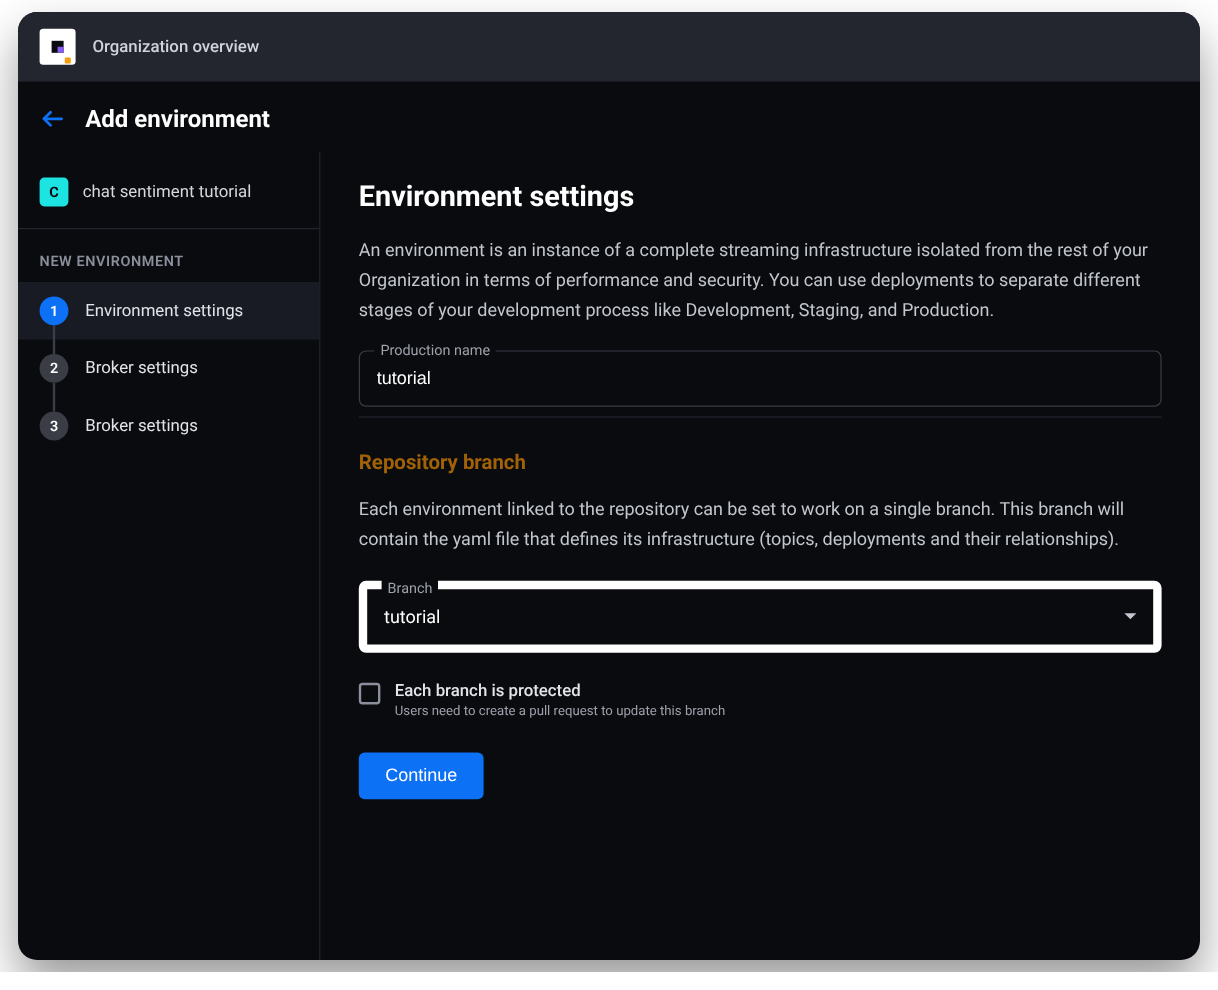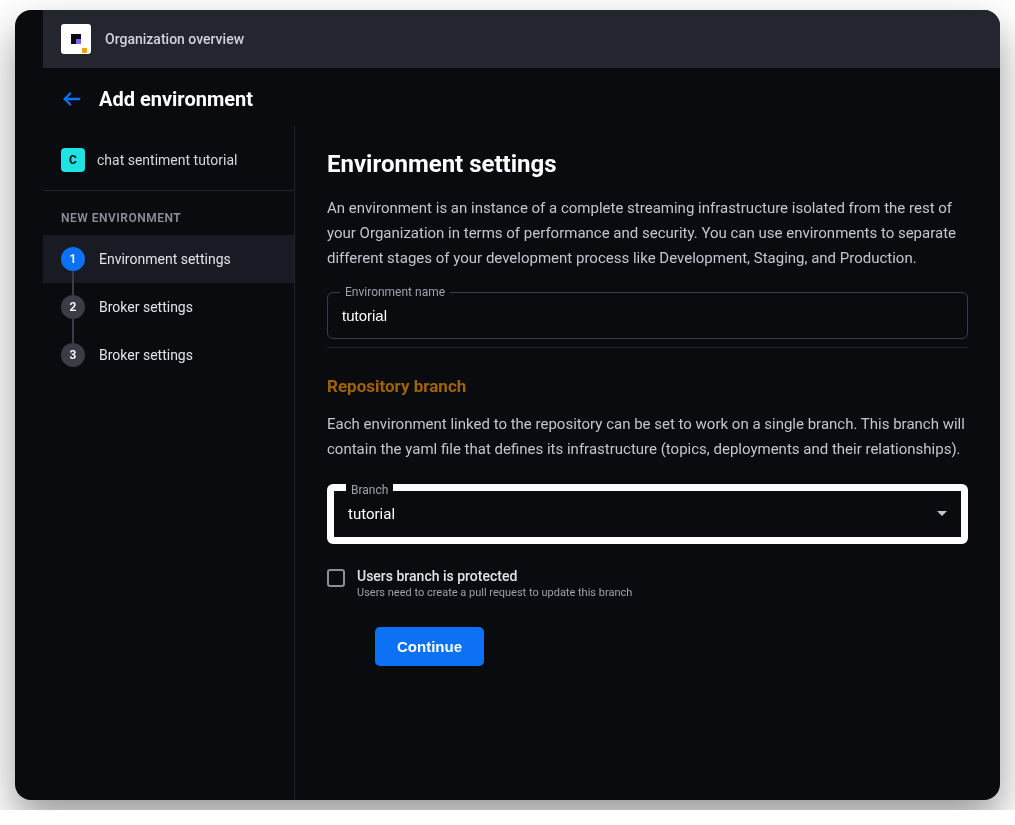--- a/index.html
+++ b/index.html
@@ -13,21 +13,20 @@
     }
     .app-window {
       width: 985px;
       height: 790px;
       background: #0a0b0e;
       border-radius: 16px;
       overflow: hidden;
       box-shadow: 0 20px 40px rgba(0,0,0,0.4);
       display: flex;
       flex-direction: column;
-      padding-left: 28px;
     }
     .top-bar {
       background: #23262f;
       display: flex;
       align-items: center;
       padding: 12px 18px;
       gap: 14px;
       height: 58px;
     }
     .logo-square {
@@ -231,26 +230,25 @@
       margin-top: 1px;
       cursor: pointer;
     }
     .checkbox-text { flex:1; }
     .checkbox-title { color: #e2e4e9; font-size: 14px; font-weight: 500; margin-bottom: 2px; }
     .checkbox-sub { color: #9da1ab; font-size: 11px; }
     .continue-btn {
       background: #0d71f5;
       color: #ffffff;
       font-size: 15px;
-      font-weight: 700;
+      font-weight: 400;
       border: none;
       border-radius: 5px;
       padding: 11px 22px;
       cursor: pointer;
-      margin-left: 48px;
     }
   </style>
 </head>
 <body>
 
 <div class="app-window">
 
   <div class="top-bar">
     <div class="logo-square">
       <div class="logo-inner"></div>
@@ -290,44 +288,44 @@
         <div class="step-connector"></div>
       </div>
       <div class="step-item">
         <div class="step-num">3</div>
         <div class="step-label">Broker settings</div>
       </div>
     </div>
 
     <div class="main">
       <h1>Environment settings</h1>
-      <p class="desc">An environment is an instance of a complete streaming infrastructure isolated from the rest of your Organization in terms of performance and security. You can use environments to separate different stages of your development process like Development, Staging, and Production.</p>
+      <p class="desc">An environment is an instance of a complete streaming infrastructure isolated from the rest of your Organization in terms of performance and security. You can use deployments to separate different stages of your development process like Development, Staging, and Production.</p>
 
       <div class="field-wrap">
-        <span class="field-label">Environment name</span>
+        <span class="field-label">Production name</span>
         <input class="field-input" type="text" value="tutorial" style="">
       </div>
 
       <div class="divider"></div>
 
       <h2>Repository branch</h2>
       <p class="desc">Each environment linked to the repository can be set to work on a single branch. This branch will contain the yaml file that defines its infrastructure (topics, deployments and their relationships).</p>
 
       <div class="select-wrap">
         <span class="field-label">Branch</span>
         <div class="select-value">
           <span>tutorial</span>
           <span class="caret-down"></span>
         </div>
       </div>
 
       <div class="checkbox-row">
         <div class="checkbox"></div>
         <div class="checkbox-text">
-          <div class="checkbox-title">Users branch is protected</div>
+          <div class="checkbox-title">Each branch is protected</div>
           <div class="checkbox-sub">Users need to create a pull request to update this branch</div>
         </div>
       </div>
 
       <button class="continue-btn">Continue</button>
     </div>
 
   </div>
 </div>
 

